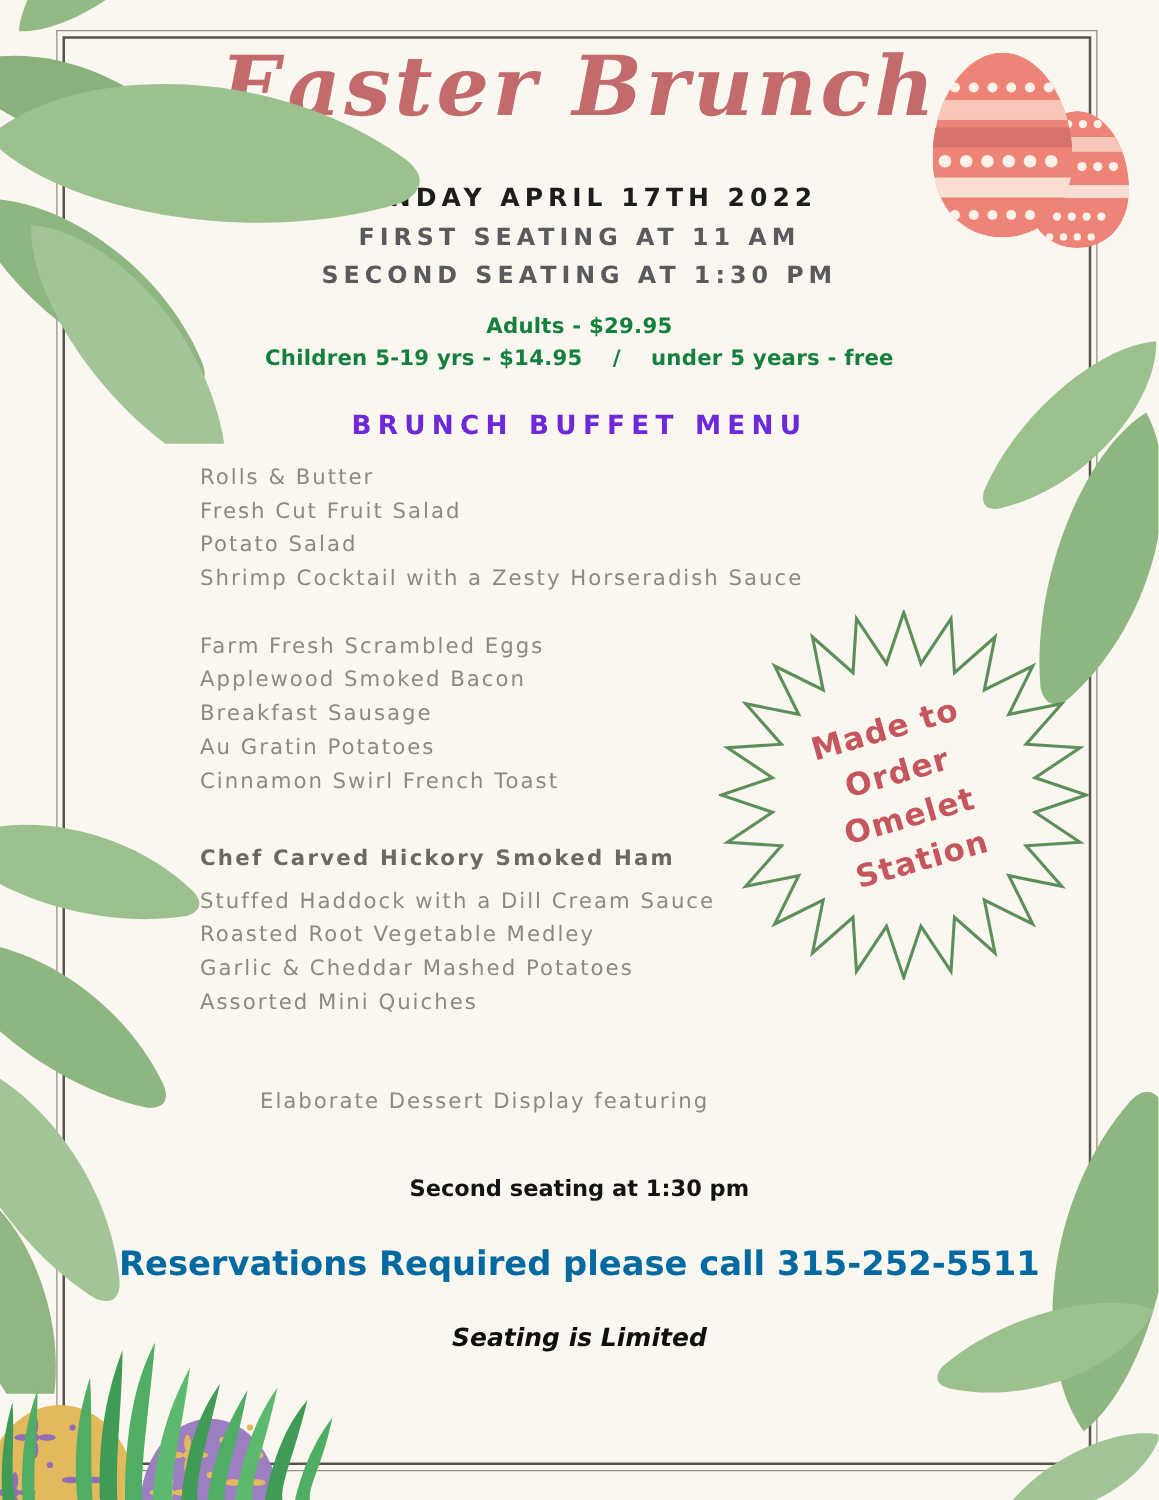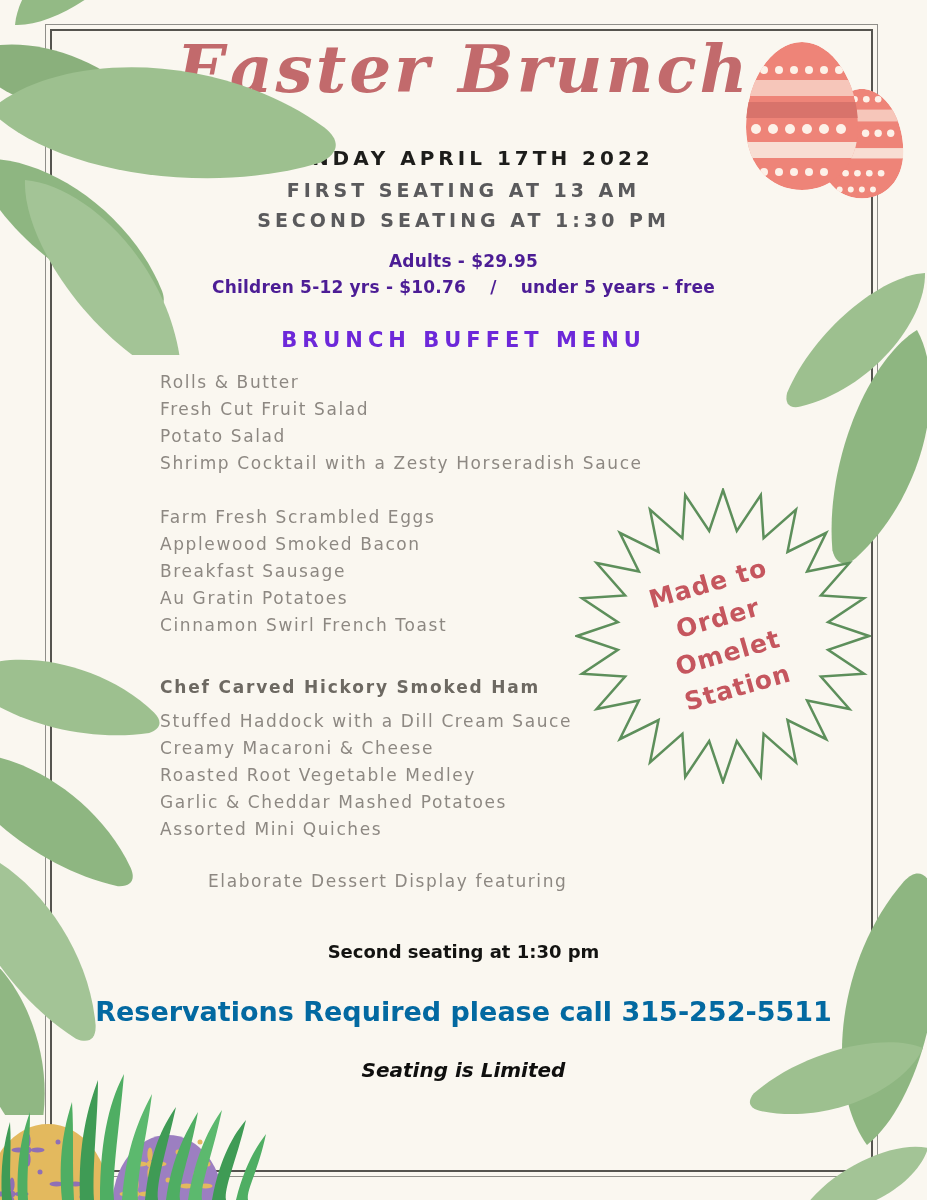--- a/index.html
+++ b/index.html
@@ -30,21 +30,21 @@
     font-style:italic; font-weight:bold;
     font-size:66px; color:#c26a6c; letter-spacing:3px;
   }
   .dateline {
     top:146px; font-size:20px; font-weight:bold;
     letter-spacing:4px; color:#1d1d1b;
   }
   .seatline { font-size:19px; font-weight:bold; letter-spacing:4px; color:#5a5a5c; }
   .seat1 { top:179px; }
   .seat2 { top:209px; }
-  .price { font-size:17px; font-weight:bold; color:#4c1d95; letter-spacing:0.2px; }
+  .price { font-size:17px; font-weight:bold; color:#15803d; letter-spacing:0.2px; }
   .price1 { top:251px; }
   .price2 { top:277px; }
   .price2 .divider { display:inline-block; margin:0 18px; }
   .menuheading {
     top:328px; font-size:21px; font-weight:bold;
     letter-spacing:5px; color:#6d28d9;
   }
 
   .menulist { left:160px; width:560px; text-align:left; z-index:2; position:absolute; }
   .mi {
@@ -232,25 +232,25 @@
     <div class="badge-text">
       <div>Made to</div>
       <div>Order</div>
       <div>Omelet</div>
       <div>Station</div>
     </div>
   </div>
 
   <div class="abs txt title">Easter Brunch</div>
   <div class="abs txt dateline">SUNDAY APRIL 17TH 2022</div>
-  <div class="abs txt seatline seat1">FIRST SEATING AT 13 AM</div>
+  <div class="abs txt seatline seat1">FIRST SEATING AT 11 AM</div>
   <div class="abs txt seatline seat2">SECOND SEATING AT 1:30 PM</div>
   <div class="abs txt price price1">Adults - $29.95</div>
   <div class="abs txt price price2">
-    <span>Children 5-12 yrs - $10.76</span>
+    <span>Children 5-19 yrs - $14.95</span>
     <span class="divider">/</span>
     <span>under 5 years - free</span>
   </div>
   <div class="abs txt menuheading">BRUNCH BUFFET MENU</div>
 
   <div class="menulist g1">
     <div class="mi">Rolls &amp; Butter</div>
     <div class="mi">Fresh Cut Fruit Salad</div>
     <div class="mi">Potato Salad</div>
     <div class="mi">Shrimp Cocktail with a Zesty Horseradish Sauce</div>
@@ -258,21 +258,20 @@
   <div class="menulist g2">
     <div class="mi">Farm Fresh Scrambled Eggs</div>
     <div class="mi">Applewood Smoked Bacon</div>
     <div class="mi">Breakfast Sausage</div>
     <div class="mi">Au Gratin Potatoes</div>
     <div class="mi">Cinnamon Swirl French Toast</div>
   </div>
   <div class="menulist featured">Chef Carved Hickory Smoked Ham</div>
   <div class="menulist g3">
     <div class="mi">Stuffed Haddock with a Dill Cream Sauce</div>
-    <div class="mi">Creamy Macaroni &amp; Cheese</div>
     <div class="mi">Roasted Root Vegetable Medley</div>
     <div class="mi">Garlic &amp; Cheddar Mashed Potatoes</div>
     <div class="mi">Assorted Mini Quiches</div>
   </div>
   <div class="menulist dessert">
     <div class="mi">Elaborate Dessert Display featuring</div>
   </div>
 
   <div class="abs txt footrow">
     <span>Second seating at 1:30 pm</span>

